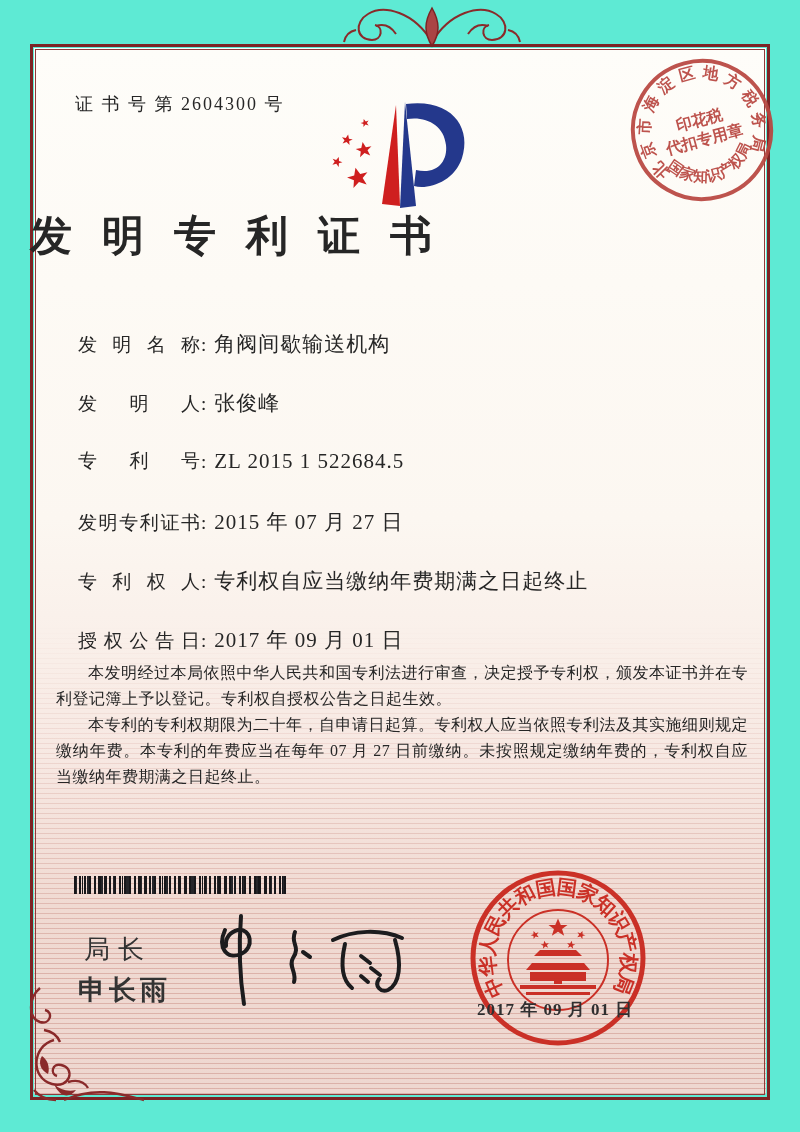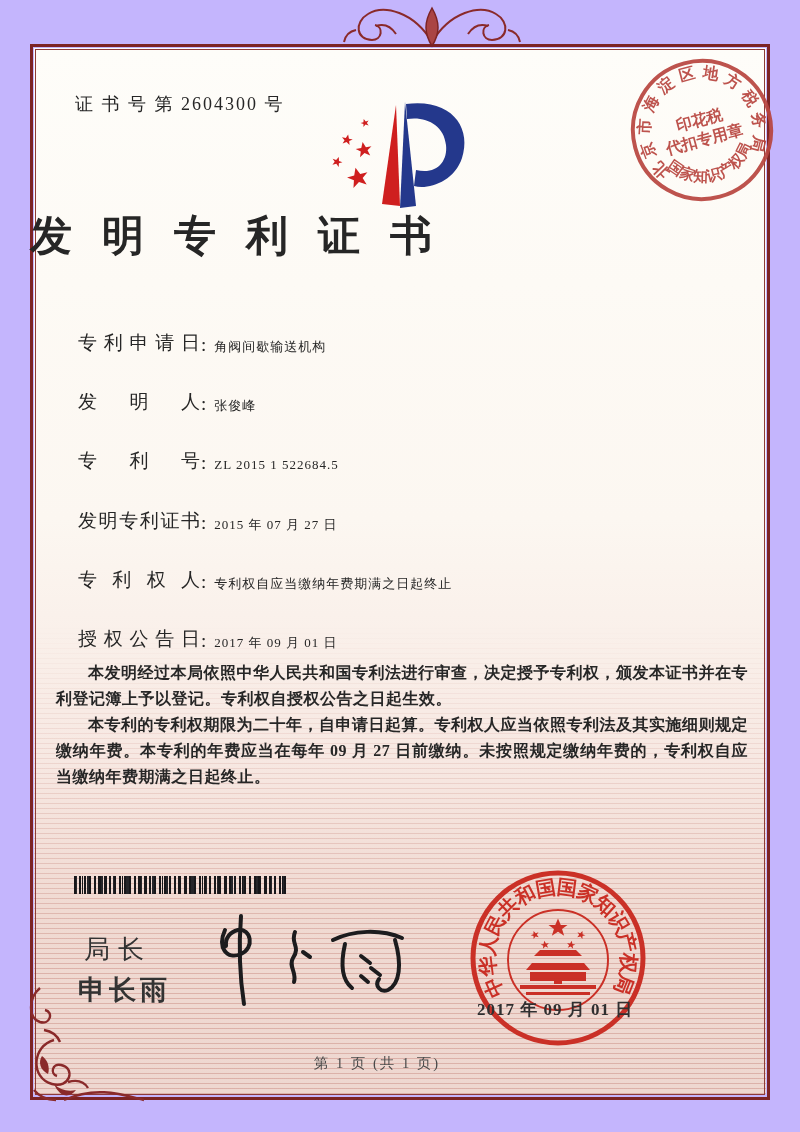--- a/index.html
+++ b/index.html
@@ -1,16 +1,16 @@
 <!DOCTYPE html>
 <html><head>
 <meta charset="utf-8">
 <style>
   html,body{margin:0;padding:0;background:#d9d9d9;}
-  .page{position:relative;width:800px;height:1132px;background:#c4b5fd;overflow:hidden;
+  .page{position:relative;width:800px;height:1132px;background:#5eead4;overflow:hidden;
         font-family:"Liberation Serif","DejaVu Serif",serif;color:#262626;margin:0 auto;}
   
   .frame{position:absolute;left:30px;top:44px;width:734px;height:1050px;
          border:3px solid #7c2425;z-index:1;}
   .frame::before{content:"";position:absolute;inset:2px;border:1px solid #8d3a3a;}
   
   .frame-bg{position:absolute;left:34px;top:48px;width:732px;height:1046px;z-index:0;
      background:linear-gradient(180deg,#fefdf9 0%,#fcf7f1 45%,#f7e8e2 68%,#f0dad2 82%,#eed7d0 100%);}
   .frame-bg::after{content:"";position:absolute;inset:0;
      background:repeating-linear-gradient(0deg, rgba(190,115,105,.38) 0 1px, rgba(0,0,0,0) 1px 5px);
@@ -19,22 +19,22 @@
   .abs{position:absolute;}
   .cert-no{left:75px;top:92px;font-size:18px;letter-spacing:2px;z-index:3;}
   .logo{left:330px;top:90px;z-index:3;}
   .doc-title{left:0;right:0;top:208px;text-align:left;font-size:42px;font-weight:bold;
              letter-spacing:30px;text-indent:30px;z-index:3;}
   .fields{left:78px;top:322px;width:640px;z-index:3;}
   .field{position:absolute;left:0;white-space:nowrap;font-size:19px;}
   .flabel{display:inline-block;width:122px;text-align:justify;text-align-last:justify;
           -moz-text-align-last:justify;text-justify:inter-ideograph;vertical-align:bottom;}
   .fcolon{margin:0 8px 0 1px;}
-  .fval{font-size:13px;letter-spacing:1px;}
-  .paras{left:56px;top:660px;width:692px;z-index:3;font-size:16px;line-height:26px;font-weight:bold;}
+  .fval{font-size:21px;letter-spacing:1px;}
+  .paras{left:56px;top:660px;width:692px;z-index:3;font-size:16px;line-height:26px;}
   .paras p{margin:0;text-indent:2em;text-align:justify;letter-spacing:.5px;}
   .barcode{left:74px;top:876px;width:212px;height:18px;z-index:3;
      background:
        repeating-linear-gradient(90deg,#17171a 0 2px,rgba(0,0,0,0) 2px 5px),
        repeating-linear-gradient(90deg,#17171a 0 1px,rgba(0,0,0,0) 1px 8px),
        repeating-linear-gradient(90deg,#26262a 0 3px,rgba(0,0,0,0) 3px 13px);}
   .signer-title{left:84px;top:932px;font-size:26px;letter-spacing:8px;z-index:4;
      font-family:"Liberation Sans","DejaVu Sans",sans-serif;font-weight:400;color:#333;}
   .signer-name{left:78px;top:972px;font-size:27px;letter-spacing:4px;z-index:4;
      font-family:"Liberation Sans","DejaVu Sans",sans-serif;font-weight:600;color:#333;}
@@ -112,42 +112,42 @@
     <use href="#star" transform="translate(17,50) scale(0.55) rotate(12)" fill="#cf1f1f"></use>
     <use href="#star" transform="translate(34,60) scale(0.8) rotate(-10)" fill="#cf1f1f"></use>
     <use href="#star" transform="translate(7,72) scale(0.52) rotate(20)" fill="#cf1f1f"></use>
     <use href="#star" transform="translate(28,88) scale(1.05) rotate(-14)" fill="#cf1f1f"></use>
   </svg>
 
   <div class="abs doc-title">发明专利证书</div>
 
   <div class="abs fields">
     <div class="field" style="top:8px">
-      <span class="flabel">专利申请日</span><span class="fcolon">:</span><span class="fval">角阀间歇输送机构</span>
+      <span class="flabel">发明名称</span><span class="fcolon">:</span><span class="fval">角阀间歇输送机构</span>
     </div>
     <div class="field" style="top:67px">
       <span class="flabel">发明人</span><span class="fcolon">:</span><span class="fval">张俊峰</span>
     </div>
     <div class="field" style="top:126px">
       <span class="flabel">专利号</span><span class="fcolon">:</span><span class="fval">ZL 2015 1 522684.5</span>
     </div>
     <div class="field" style="top:186px">
       <span class="flabel">发明专利证书</span><span class="fcolon">:</span><span class="fval">2015 年 07 月 27 日</span>
     </div>
     <div class="field" style="top:245px">
       <span class="flabel">专利权人</span><span class="fcolon">:</span><span class="fval">专利权自应当缴纳年费期满之日起终止</span>
     </div>
     <div class="field" style="top:304px">
       <span class="flabel">授权公告日</span><span class="fcolon">:</span><span class="fval">2017 年 09 月 01 日</span>
     </div>
   </div>
 
   <div class="abs paras">
     <p>本发明经过本局依照中华人民共和国专利法进行审查，决定授予专利权，颁发本证书并在专利登记簿上予以登记。专利权自授权公告之日起生效。</p>
-    <p>本专利的专利权期限为二十年，自申请日起算。专利权人应当依照专利法及其实施细则规定缴纳年费。本专利的年费应当在每年 09 月 27 日前缴纳。未按照规定缴纳年费的，专利权自应当缴纳年费期满之日起终止。</p>
+    <p>本专利的专利权期限为二十年，自申请日起算。专利权人应当依照专利法及其实施细则规定缴纳年费。本专利的年费应当在每年 07 月 27 日前缴纳。未按照规定缴纳年费的，专利权自应当缴纳年费期满之日起终止。</p>
   </div>
 
   <div class="abs barcode"></div>
 
   <div class="abs signer-title">局长</div>
   <div class="abs signer-name">申长雨</div>
 
   <svg class="abs signature" width="215" height="104" viewBox="0 0 215 104">
     <g stroke="#1c1c1e" stroke-width="4" fill="none" stroke-linecap="round">
       <path d="M46,8 C44,34 44,64 49,96"></path>
@@ -184,15 +184,14 @@
       <path d="M58,102 L122,102 L116,95 L64,95 Z"></path>
       <rect x="62" y="104" width="56" height="9"></rect>
       <rect x="86" y="104" width="8" height="12"></rect>
       <rect x="52" y="117" width="76" height="4"></rect>
       <rect x="58" y="124" width="64" height="3"></rect>
     </g>
   </svg>
 
   <div class="abs seal-date">2017 年 09 月 01 日</div>
 
-  <div class="abs footer">第 1 页 (共 1 页)</div>
 
 </div>
 
 </body></html>

